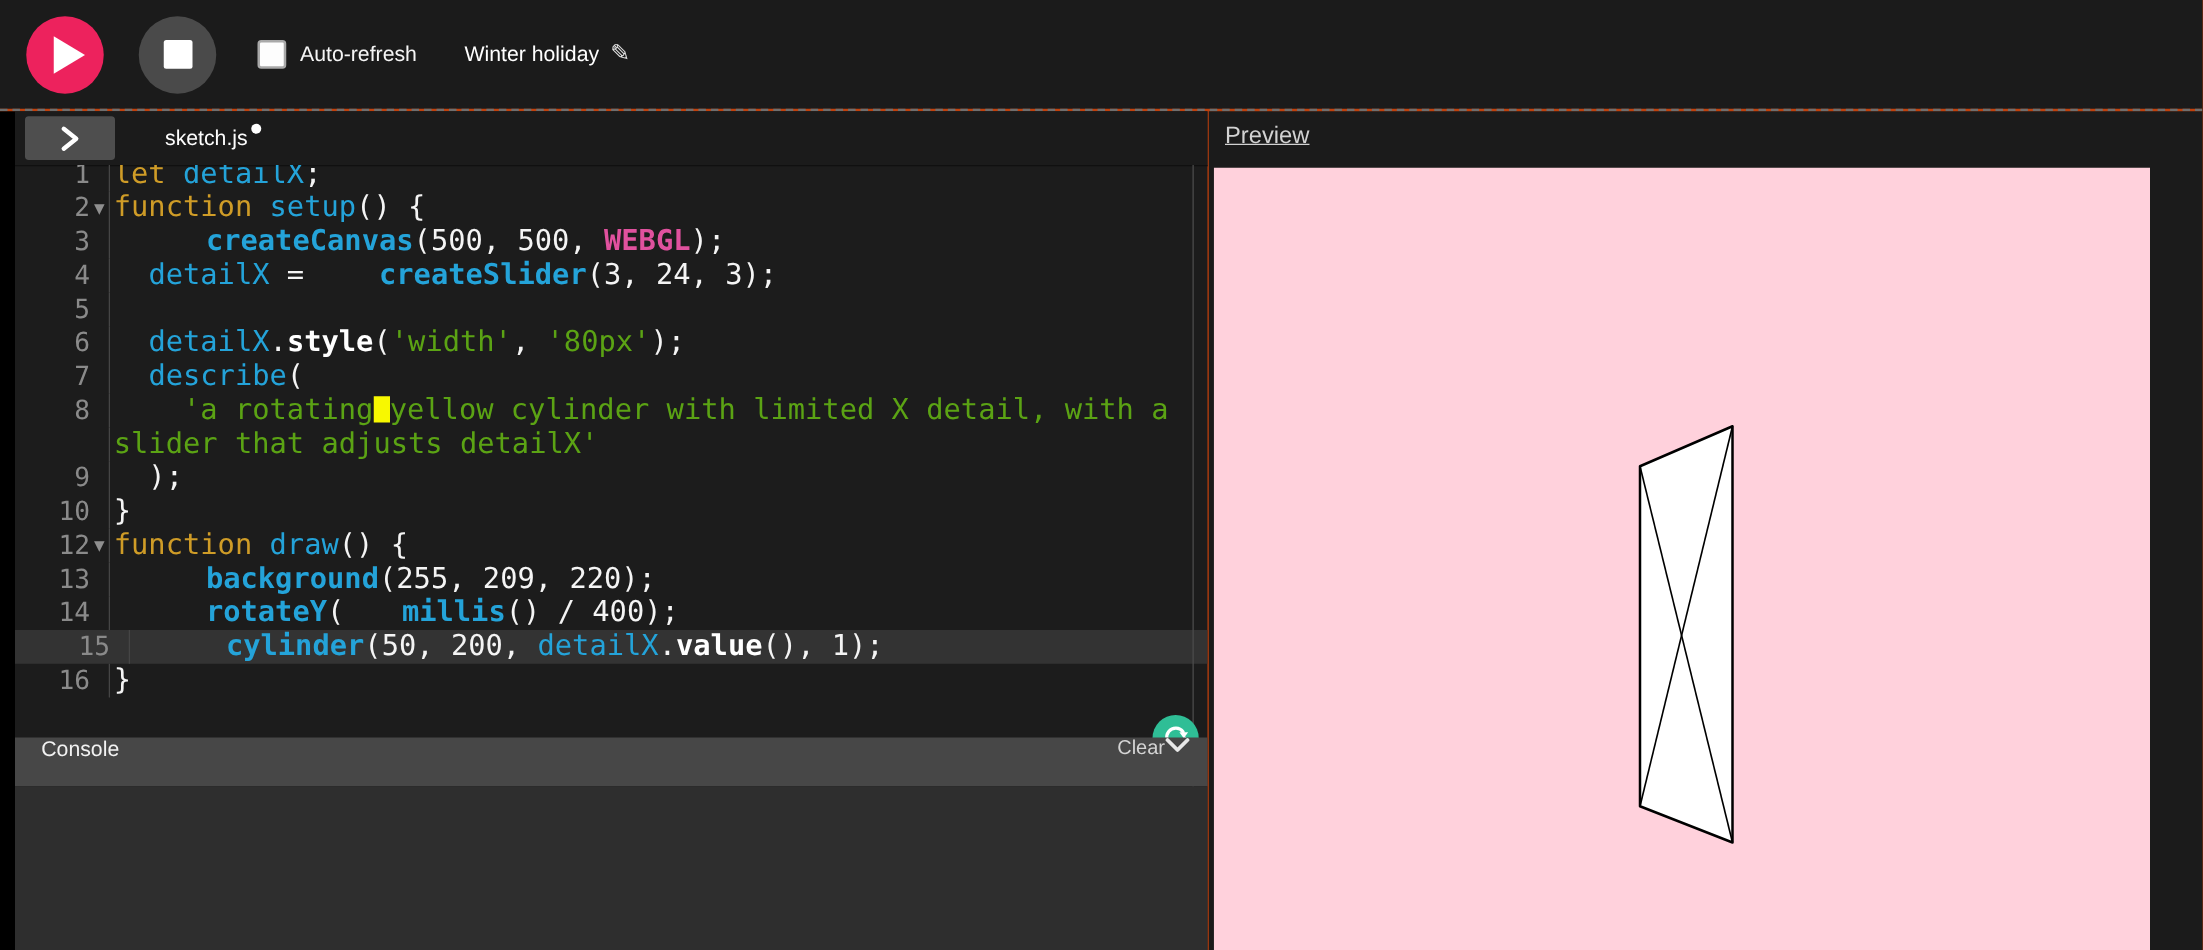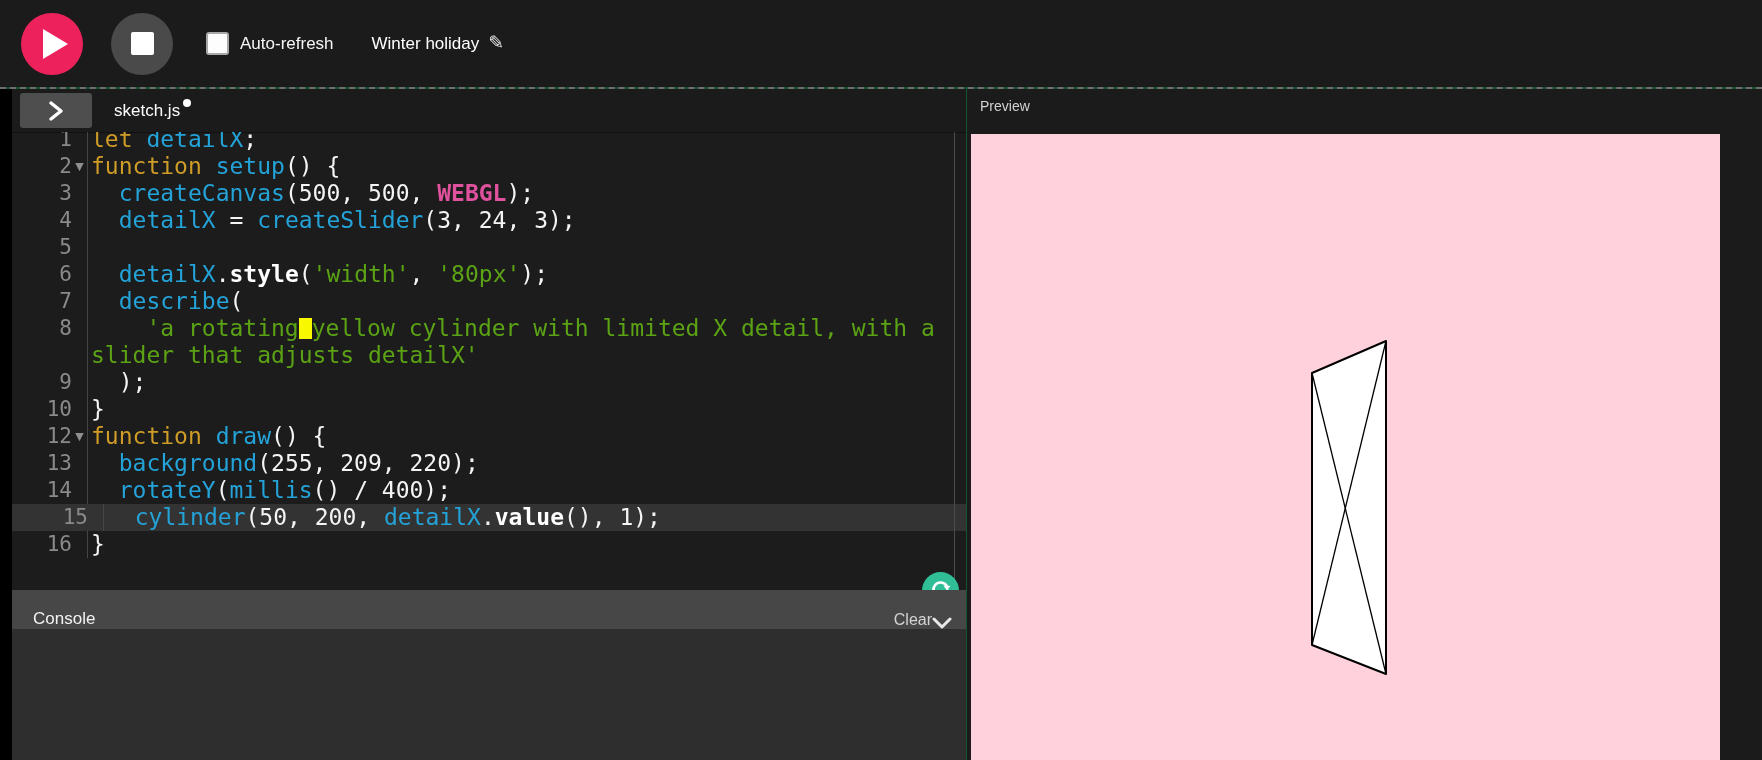--- a/index.html
+++ b/index.html
@@ -1,16 +1,16 @@
 <!DOCTYPE html>
 <html><head>
 <meta charset="utf-8">
 <style>
   html,body{margin:0;padding:0;background:#1b1b1b;}
-  #app{position:relative;width:1762px;height:760px;background:#14532d;overflow:hidden;
+  #app{position:relative;width:1762px;height:760px;background:#c2410c;overflow:hidden;
        font-family:"Liberation Sans",sans-serif;}
 
   
   .toolbar{position:absolute;left:0;top:0;width:100%;height:87px;background:#1b1b1b;
            display:flex;align-items:center;}
   .btn-play{margin-left:21px;width:62px;height:62px;border-radius:50%;background:#ed225d;
             display:flex;align-items:center;justify-content:center;cursor:pointer;}
   .btn-play .tri{width:0;height:0;border-top:15px solid transparent;border-bottom:15px solid transparent;
                  border-left:25px solid #fff;margin-left:7px;}
   .btn-stop{margin-left:28px;width:62px;height:62px;border-radius:50%;background:#4a4a4a;
@@ -26,61 +26,61 @@
   .main{position:absolute;left:0;top:87px;width:100%;height:673px;
         border-top:2px dashed #6f6f6f;box-sizing:border-box;}
   .left-strip{position:absolute;left:0;top:0;width:12px;height:100%;background:#000;}
 
   
   .editor-pane{position:absolute;left:12px;top:0;width:954px;height:100%;background:#1c1c1c;}
   .tabbar{position:absolute;left:0;top:0;width:100%;height:43px;background:#1b1b1b;
           border-bottom:1px solid #101010;display:flex;align-items:center;}
   .collapse-btn{margin-left:8px;width:72px;height:35px;background:#4e4e4e;border-radius:3px;
                 display:flex;align-items:center;justify-content:center;cursor:pointer;}
-  .tab{margin-left:22px;display:flex;align-items:flex-start;cursor:pointer;}
+  .tab{margin-left:40px;display:flex;align-items:flex-start;cursor:pointer;}
   .tab .tname{color:#fdfdfd;font-size:17px;line-height:27px;}
   .tab .dot{width:8px;height:8px;border-radius:50%;background:#fff;margin-left:3px;margin-top:2px;}
 
   .code-viewport{position:absolute;left:0;top:43px;width:100%;height:458px;overflow:hidden;}
   .code-content{position:absolute;left:0;top:-6px;width:100%;}
   .code-row{display:flex;height:27px;font-family:"DejaVu Sans Mono","Liberation Mono",monospace;
             font-size:23px;line-height:27px;white-space:pre;}
   .code-row.hl{background:#333333;padding-left:16px;}
   .gutter{width:76px;flex:0 0 76px;display:flex;justify-content:flex-end;align-items:center;
           border-right:1px solid #454545;box-sizing:border-box;}
   .gutter .num{color:#8a8a8a;font-size:21px;}
   .gutter .fold{width:15px;text-align:center;color:#8f8f8f;font-size:11px;
                 font-family:"DejaVu Sans",sans-serif;}
   .ltext{padding-left:3px;color:#f4f4f4;}
   .tk-kw{color:#cf9c27;}
   .tk-fn{color:#24a3d9;}
-  .tk-fnb{color:#24a3d9;font-weight:normal;}
+  .tk-fnb{color:#24a3d9;font-weight:bold;margin-left:46px;}
   .tk-pl{color:#f4f4f4;}
   .tk-str{color:#5ba314;}
   .tk-cn{color:#e0519e;font-weight:bold;}
   .tk-mth{color:#ffffff;font-weight:bold;}
   .tk-cur{display:inline-block;width:13px;height:21px;background:#f8f800;vertical-align:-3px;}
 
   .float-icon{position:absolute;left:910px;top:483px;width:37px;height:37px;border-radius:50%;
               background:#2fbe96;z-index:2;display:flex;align-items:center;justify-content:center;
               cursor:pointer;}
 
   
   .console{position:absolute;left:0;top:501px;width:100%;height:172px;z-index:3;}
-  .console-header{height:39px;background:#474747;display:flex;align-items:flex-end;
+  .console-header{height:39px;background:#474747;display:flex;align-items:flex-start;
                   padding:0 14px 0 21px;box-sizing:border-box;}
   .console-title{color:#f2f2f2;font-size:17px;flex:1;}
   .console-clear{color:#d4d4d4;font-size:16px;cursor:pointer;}
   .console-chevron{cursor:pointer;display:flex;align-items:center;}
   .console-body{height:133px;background:#2e2e2e;}
 
   
   .pane-divider{position:absolute;left:954px;top:43px;width:1px;height:630px;background:#4c4c4c;}
   .preview-pane{position:absolute;left:967px;top:0;width:795px;height:100%;background:#1b1b1b;}
-  .preview-title{position:absolute;left:13px;top:9px;color:#d2d2d2;font-size:14px;}
+  .preview-title{position:absolute;left:13px;top:9px;color:#d2d2d2;font-size:19px;text-decoration:underline;}
   .sketch-canvas{position:absolute;left:4px;top:45px;width:749px;height:628px;}
 </style>
 </head>
 <body>
 
 <div id="app">
 
   <div class="toolbar">
     <div class="btn-play">
       <div class="tri"></div>

